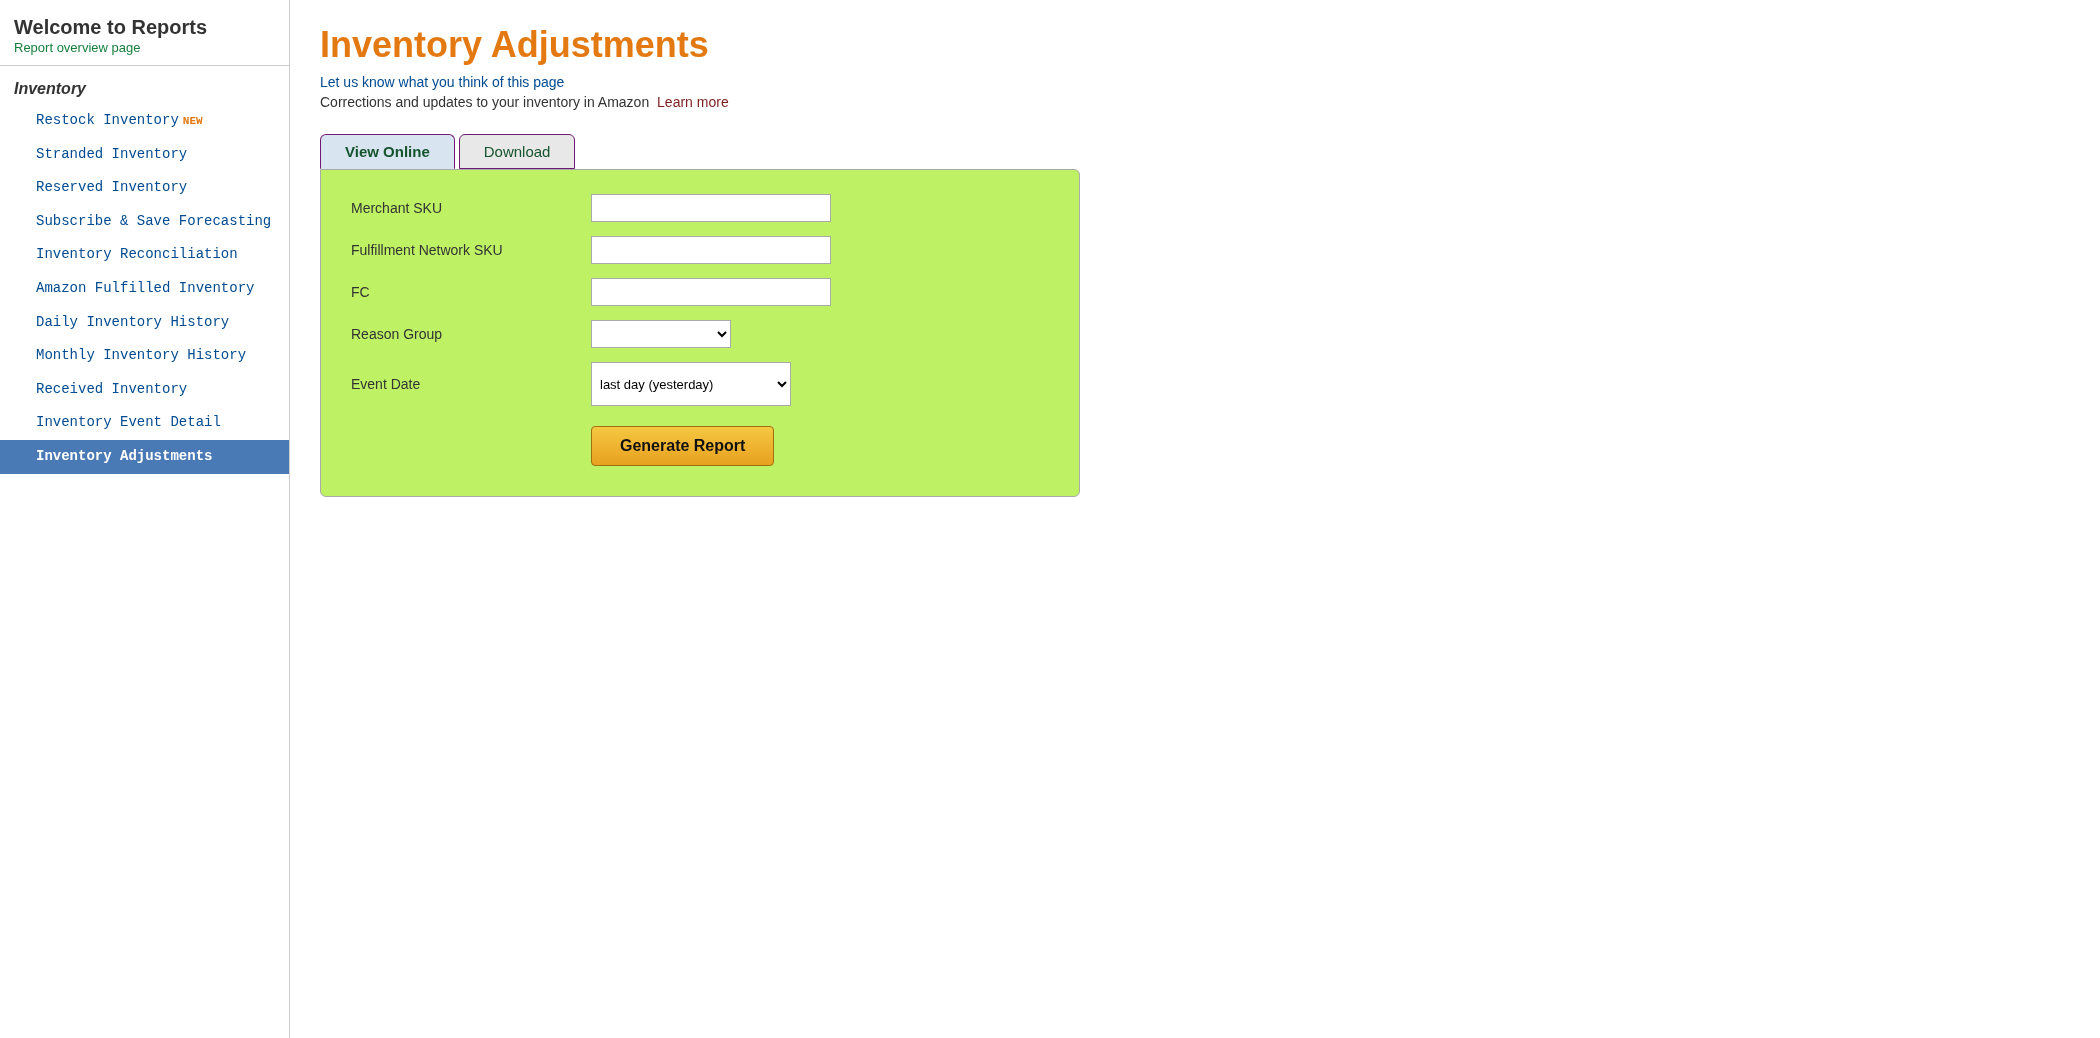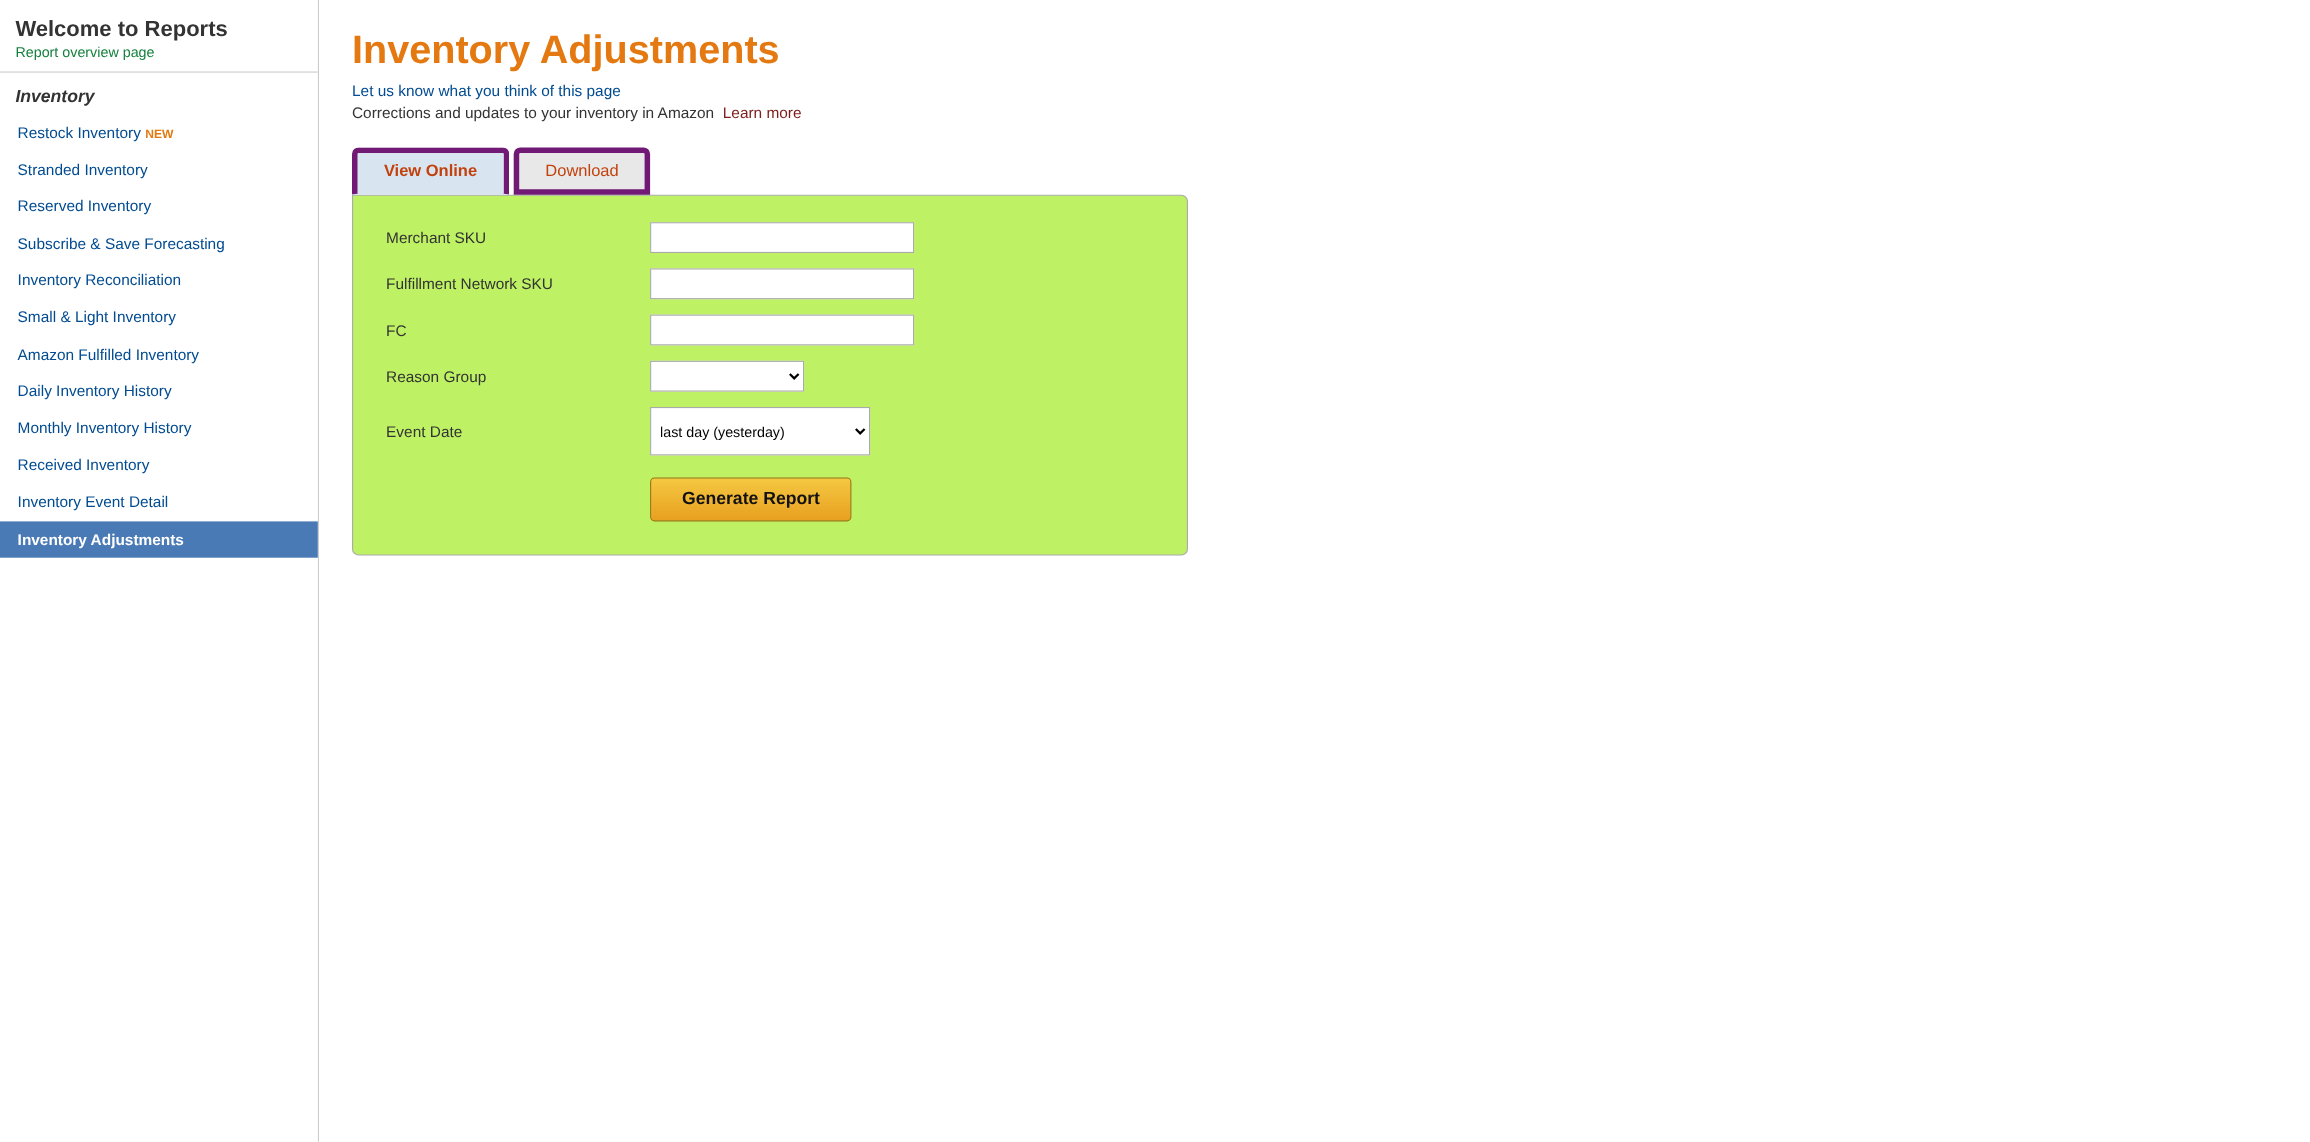--- a/index.html
+++ b/index.html
@@ -43,25 +43,26 @@
 
     .sidebar-section-title {
       padding: 14px 14px 6px 14px;
       font-size: 16px;
       font-weight: bold;
       color: #333;
       font-style: italic;
     }
 
     .sidebar-item {
-      padding: 7px 14px 7px 16px;
+      padding: 7px 14px 7px 36px;
       color: #004b91;
       cursor: pointer;
       font-size: 14px;
       line-height: 1.4;
+      font-family: Liberation Mono, monospace;
     }
 
     .sidebar-item.active {
       background: #4a7ab5;
       color: #fff;
       font-weight: bold;
     }
 
     .sidebar-item .new-badge {
       color: #e47911;
@@ -108,25 +109,25 @@
     
     .tabs-container {
       display: flex;
       margin-bottom: 0;
     }
 
     .tab {
       padding: 8px 24px;
       cursor: pointer;
       font-size: 15px;
-      border: 5px solid #701a75;
+      border: 1px solid #701a75;
       background: #e8e8e8;
       border-radius: 6px 6px 0 0;
       margin-right: 4px;
-      color: #c2410c;
+      color: #14532d;
       font-weight: normal;
     }
 
     .tab.active {
       background: #d8e4f0;
       font-weight: bold;
       border-bottom: 1px solid #d8e4f0;
       z-index: 1;
     }
 
@@ -210,23 +211,20 @@
     <span>Stranded Inventory</span>
   </div>
   <div class="sidebar-item">
     <span>Reserved Inventory</span>
   </div>
   <div class="sidebar-item">
     <span>Subscribe &amp; Save Forecasting</span>
   </div>
   <div class="sidebar-item">
     <span>Inventory Reconciliation</span>
-  </div>
-  <div class="sidebar-item">
-    <span>Small &amp; Light Inventory</span>
   </div>
   <div class="sidebar-item">
     <span>Amazon Fulfilled Inventory</span>
   </div>
   <div class="sidebar-item">
     <span>Daily Inventory History</span>
   </div>
   <div class="sidebar-item">
     <span>Monthly Inventory History</span>
   </div>

